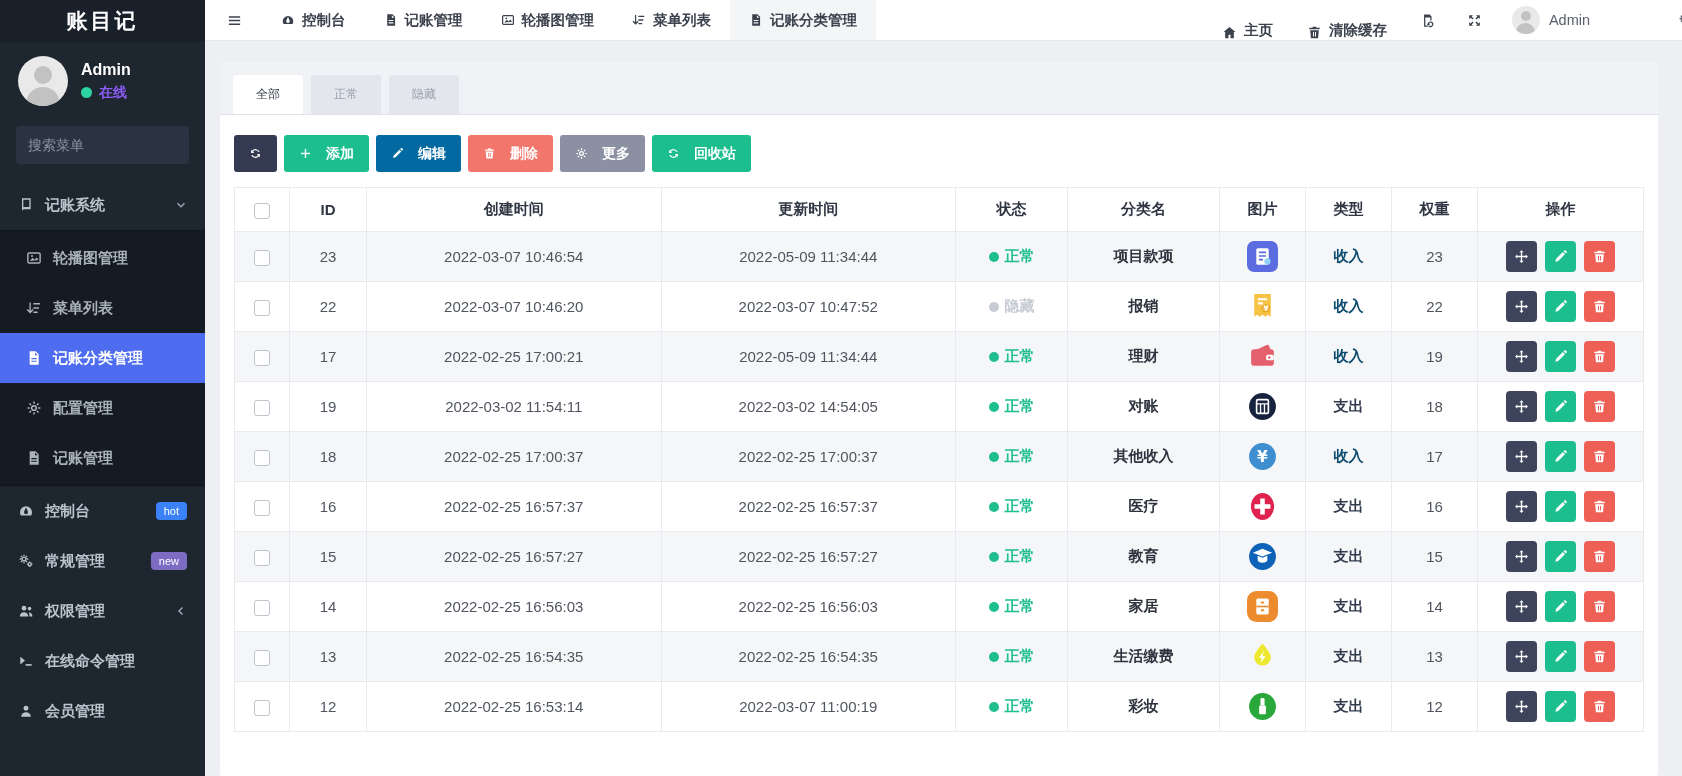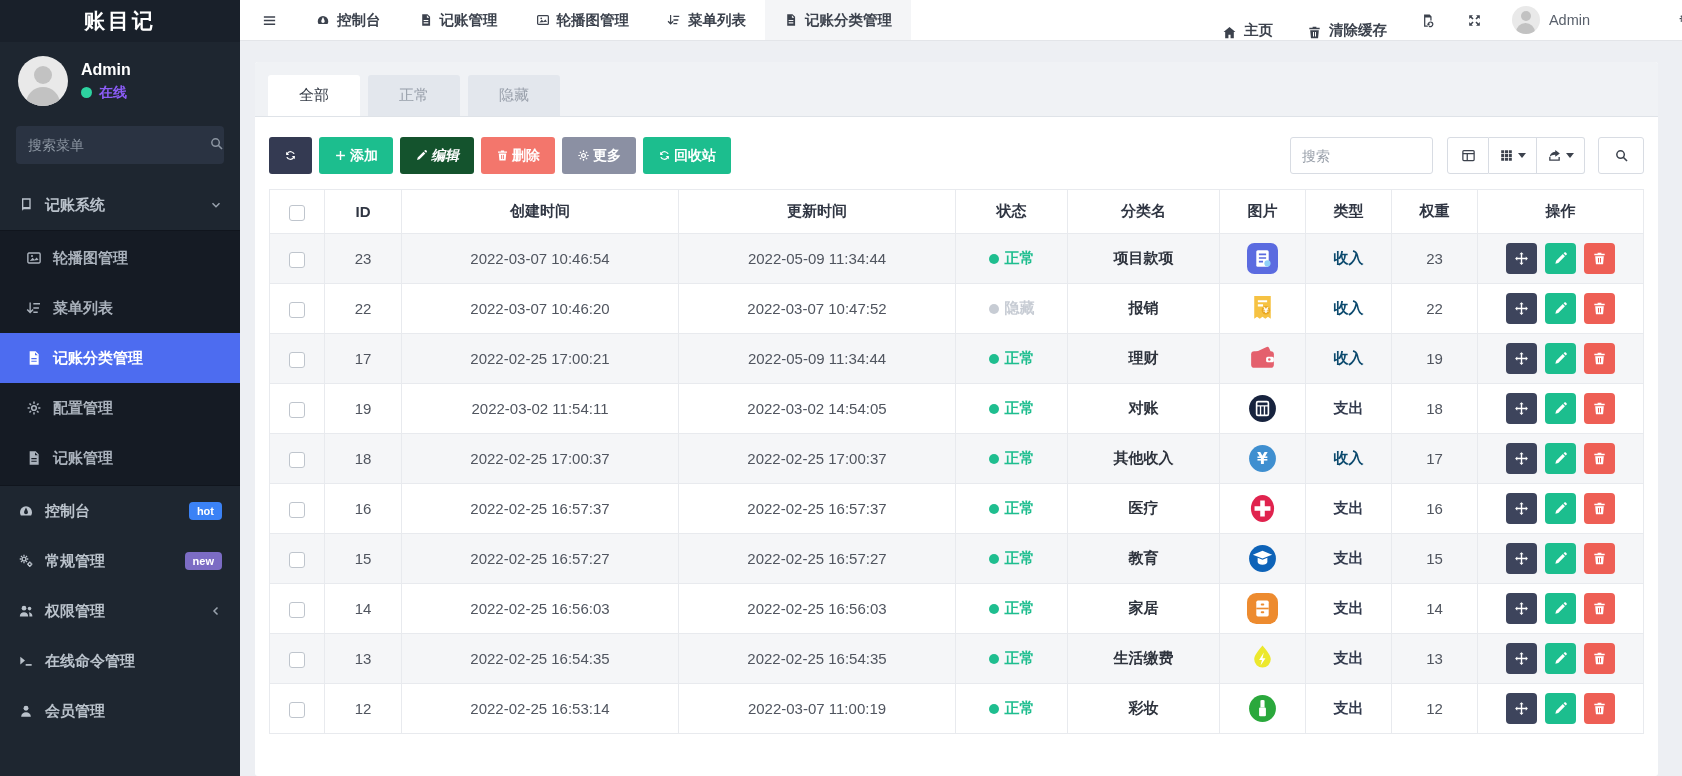--- a/index.html
+++ b/index.html
@@ -2,21 +2,21 @@
 <html><head>
 <meta charset="utf-8">
 <style>
   * { margin:0; padding:0; box-sizing:border-box; }
   html,body { width:1682px; height:776px; overflow:hidden; }
   body { font-family:"Liberation Sans","DejaVu Sans",sans-serif; font-size:15px; background:#edeff3; color:#333; }
   .page { display:flex; width:100%; height:100%; }
   svg.ic { width:15px; height:15px; fill:currentColor; flex:none; }
 
   
-  .sidebar { width:240px; height:100%; background:#1e2630; color:#c3cad3; flex:none; display:flex; flex-direction:column; overflow:hidden; }
+  .sidebar { width:205px; height:100%; background:#1e2630; color:#c3cad3; flex:none; display:flex; flex-direction:column; overflow:hidden; }
   .side-title { height:42px; line-height:42px; text-align:center; color:#fff; font-size:21px; font-weight:bold; letter-spacing:3px; background:#19202a; }
   .user-block { display:flex; align-items:center; padding:14px 18px 12px; }
   .avatar { width:50px; height:50px; border-radius:50%; background:#e9e9e9; position:relative; overflow:hidden; flex:none; }
   .avatar::before { content:""; position:absolute; width:18px; height:18px; border-radius:50%; background:#c2c2c2; left:16px; top:10px; }
   .avatar::after { content:""; position:absolute; width:34px; height:22px; border-radius:17px 17px 0 0; background:#c2c2c2; left:8px; top:31px; }
   .user-meta { margin-left:13px; }
   .user-name { color:#fff; font-weight:bold; font-size:16px; }
   .user-status { margin-top:5px; font-size:14px; color:#8b5cf6; display:flex; align-items:center; font-weight:bold; }
   .dot { width:11px; height:11px; border-radius:50%; background:#2dd3a0; display:inline-block; margin-right:7px; }
   .side-search { margin:8px 16px 16px; height:38px; background:#2a3342; border-radius:4px; display:flex; align-items:center; padding:0 12px; }
@@ -24,21 +24,21 @@
   .side-search input::placeholder { color:#8b95a1; }
   .side-search .ic { color:#8b95a1; }
   .menu-item { height:50px; display:flex; align-items:center; padding:0 18px; font-size:15px; font-weight:bold; color:#bac2cb; cursor:pointer; }
   .menu-item .ic { margin-right:11px; width:16px; height:16px; }
   .menu-item .grow { flex:1; }
   .chev { color:#9aa3ae; }
   .chev svg { width:12px; height:12px; fill:none; stroke:currentColor; stroke-width:3; }
   .submenu { background:#151b24; border-top:1px solid #10151d; border-bottom:1px solid #10151d; padding:2px 0; }
   .submenu .menu-item { padding-left:26px; color:#aab2bc; }
   .submenu .menu-item.active { background:#4d6cf0; color:#fff; }
-  .badge { font-size:11px; font-weight:bold; color:#fff; border-radius:4px; padding:3px 8px; }
+  .badge { font-size:11px; font-weight:normal; color:#fff; border-radius:4px; padding:3px 8px; }
   .badge.hot { background:#3b82f6; }
   .badge.new { background:#7c6cc4; }
 
   
   .main { flex:1; display:flex; flex-direction:column; min-width:0; }
   .topbar { height:41px; background:#fff; border-bottom:1px solid #e3e5e9; display:flex; align-items:stretch; flex:none; }
   .tb-burger { display:flex; align-items:center; padding:0 20px 0 22px; color:#3c424d; cursor:pointer; }
   .tb-tab { display:flex; align-items:center; gap:7px; padding:0 19px; font-size:14.5px; font-weight:bold; color:#3c424d; cursor:pointer; }
   .tb-tab .ic { width:14px; height:14px; }
   .tb-tab.active { background:#f4f5f7; }
@@ -49,29 +49,29 @@
   .tb-user .avatar { width:28px; height:28px; }
   .tb-user .avatar::before { width:10px; height:10px; left:9px; top:5px; }
   .tb-user .avatar::after { width:19px; height:13px; left:4.5px; top:17px; }
   .tb-user-name { color:#5a616c; font-size:14.5px; }
   .tb-gears { margin-left:74px; margin-right:-11px; color:#3c424d; display:flex; align-items:center; }
 
   
   .content { flex:1; background:#edeff3; padding:21px 24px 0 15px; overflow:hidden; }
   .panel { background:#fff; border-radius:3px; min-height:100%; }
   .panel-tabs { background:#f0f2f5; border-bottom:1px solid #dfe3e8; padding:13px 13px 0; display:flex; align-items:flex-end; gap:8px; border-radius:3px 3px 0 0; }
-  .ftab { padding:11px 31px; font-size:15px; border-radius:3px 3px 0 0; cursor:pointer; background:#e3e7ed; color:#99a0ab; }
+  .ftab { padding:11px 23px; font-size:12px; border-radius:3px 3px 0 0; cursor:pointer; background:#e3e7ed; color:#99a0ab; }
   .ftab.active { background:#fff; color:#333a45; }
   .panel-body { padding:20px 14px; }
   .toolbar { display:flex; align-items:center; }
-  .btn { height:37px; border:0; border-radius:3px; color:#fff; font-size:14px; font-weight:bold; font-family:inherit; display:inline-flex; align-items:center; gap:3px; padding:0 15px; margin-right:7px; cursor:pointer; }
+  .btn { height:37px; border:0; border-radius:3px; color:#fff; font-size:14px; font-weight:bold; font-family:inherit; display:inline-flex; align-items:center; gap:14px; padding:0 15px; margin-right:7px; cursor:pointer; }
   .btn .ic { width:13px; height:13px; }
   .btn-refresh { background:#343a52; padding:0 15px; }
   .btn-add { background:#1cbe8e; }
-  .btn-edit { background:#14532d;font-style:italic; }
+  .btn-edit { background:#0369a1; }
   .btn-del { background:#f3766c; }
   .btn-more { background:#8b90a3; }
   .btn-recycle { background:#1cbe8e; }
   .toolbar-right { margin-left:auto; display:flex; align-items:center; }
   .search-box { width:143px; height:37px; border:1px solid #d8dce3; border-radius:3px; padding:0 11px; font-size:14px; font-family:inherit; outline:none; color:#333; }
   .search-box::placeholder { color:#9aa1ab; }
   .vgroup { display:flex; margin-left:14px; }
   .vbtn { height:37px; min-width:42px; background:#fff; border:1px solid #d8dce3; display:inline-flex; align-items:center; justify-content:center; gap:4px; color:#3c424d; cursor:pointer; padding:0 10px; }
   .vbtn + .vbtn { border-left:0; }
   .vbtn:first-child { border-radius:3px 0 0 3px; }
@@ -479,47 +479,20 @@
                 </svg>
                 <span>更多</span>
               </button>
             <button class="btn btn-recycle">
                 <svg class="ic">
                   <use href="#i-refresh"></use>
                 </svg>
                 <span>回收站</span>
               </button>
 
-            <div class="toolbar-right">
-              <input class="search-box" placeholder="搜索" style="">
-              <div class="vgroup">
-                <div class="vbtn">
-                    <svg class="ic">
-                      <use href="#i-tableview"></use>
-                    </svg>
-                  </div>
-                <div class="vbtn">
-                    <svg class="ic">
-                      <use href="#i-grid"></use>
-                    </svg>
-                    <span class="caret"></span>
-                  </div>
-                <div class="vbtn">
-                    <svg class="ic">
-                      <use href="#i-export"></use>
-                    </svg>
-                    <span class="caret"></span>
-                  </div>
-              </div>
-              <div class="sbtn">
-                  <svg class="ic">
-                    <use href="#i-search"></use>
-                  </svg>
-                </div>
-            </div>
           </div>
 
           <table>
             <thead>
               <tr>
                 <th class="col-cb"><input type="checkbox" class="cb" style=""></th>
                 <th class="col-id">ID</th>
                 <th>创建时间</th>
                 <th>更新时间</th>
                 <th class="col-status">状态</th>

